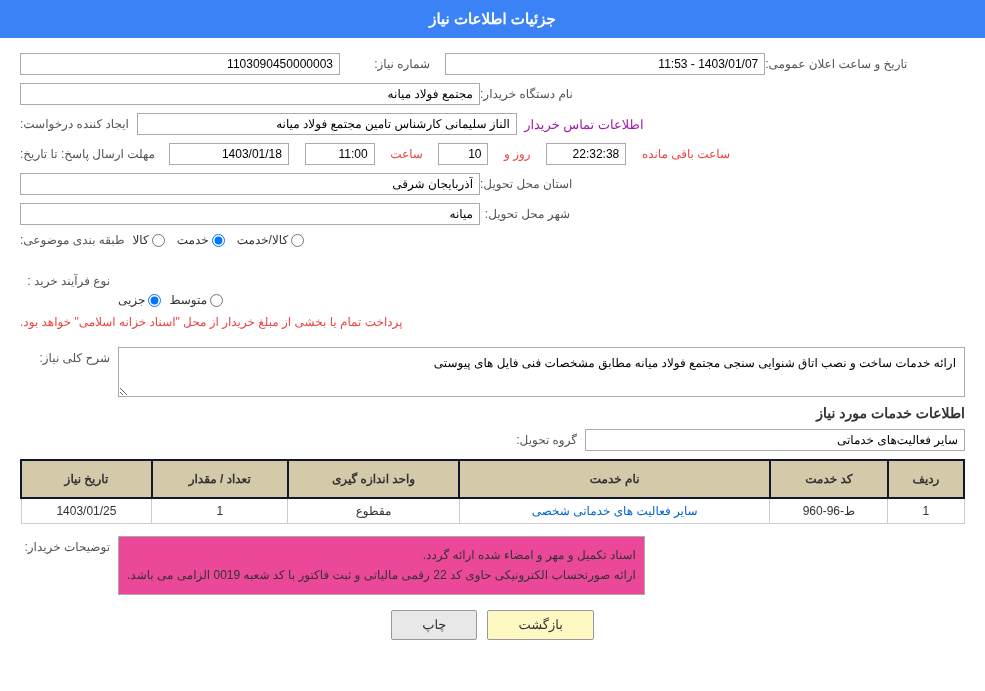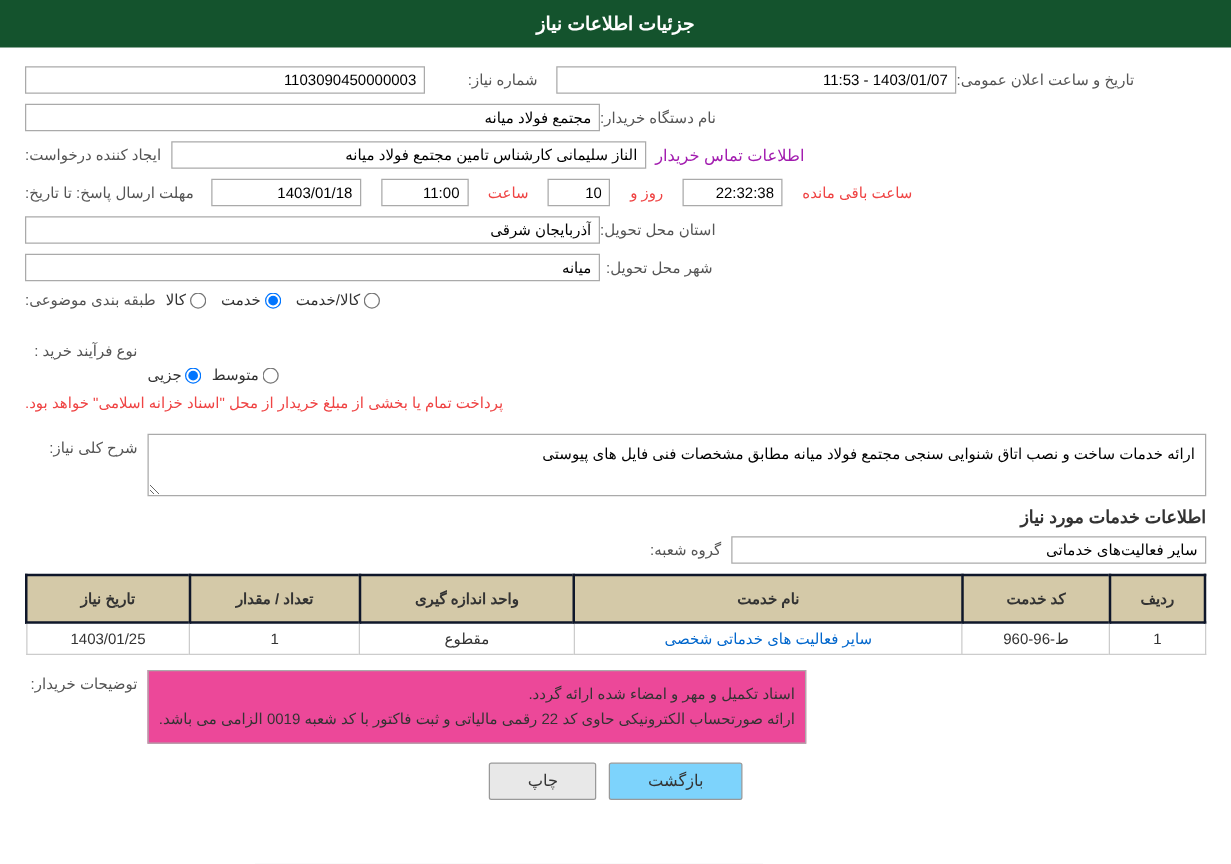--- a/index.html
+++ b/index.html
@@ -10,21 +10,21 @@
       direction: rtl;
       color: #333;
     }
     .page-container {
       max-width: 985px;
       margin: 0 auto;
       background: #fff;
       min-height: 691px;
     }
     .header-bar {
-      background: #14532d;
+      background: #3b82f6;
       color: #fff;
       text-align: center;
       padding: 10px 20px;
       font-size: 15px;
       font-weight: bold;
     }
     .content {
       padding: 15px 20px;
     }
     .form-row {
@@ -165,21 +165,21 @@
       font-family: Liberation Serif, serif;
       border: 1px solid #999;
       cursor: pointer;
       border-radius: 2px;
     }
     .btn-print {
       background: #e8e8e8;
       color: #333;
     }
     .btn-back {
-      background: #7dd3fc;
+      background: #fef9c3;
       color: #333;
     }
     .note-text {
       font-size: 12px;
       color: #ef4444;
       text-align: right;
       margin-bottom: 6px;
       padding: 4px 0;
     }
   </style>
@@ -281,21 +281,21 @@
 
     <div class="form-row" style="align-items:flex-start;">
       <textarea class="description-box" rows="2" style="height: 50px; direction: rtl; font-family: Tahoma, Arial, sans-serif; font-size: 12px;">ارائه خدمات ساخت و نصب اتاق شنوایی سنجی مجتمع فولاد میانه مطابق مشخصات فنی فایل های پیوستی</textarea>
       <span class="form-label" style="margin-top:4px;">شرح کلی نیاز:</span>
     </div>
 
     <div class="section-title">اطلاعات خدمات مورد نیاز</div>
 
     <div class="group-row">
       <input class="form-input" style="width: 380px;" type="text" value="سایر فعالیت‌های خدماتی">
-      <span class="group-label">گروه شعبه:</span>
+      <span class="group-label">گروه تحویل:</span>
     </div>
 
     <table class="services-table">
       <thead>
         <tr>
           <th>ردیف</th>
           <th>کد خدمت</th>
           <th>نام خدمت</th>
           <th>واحد اندازه گیری</th>
           <th>تعداد / مقدار</th>

